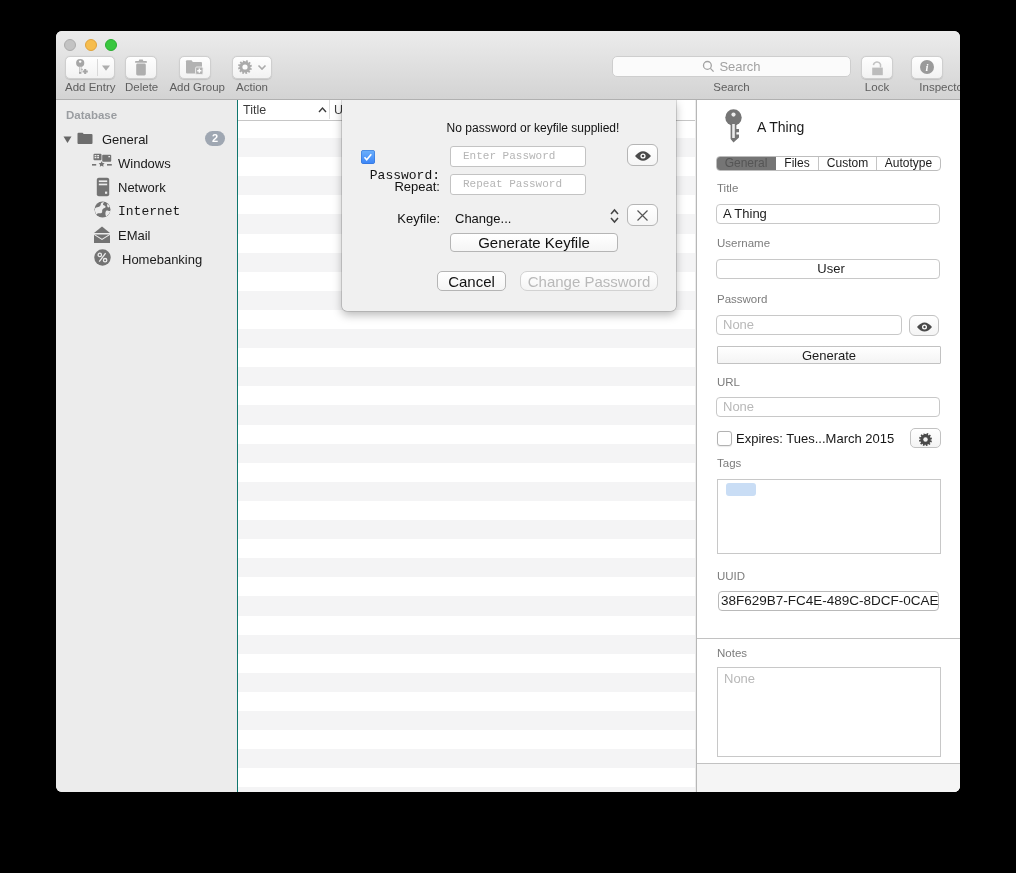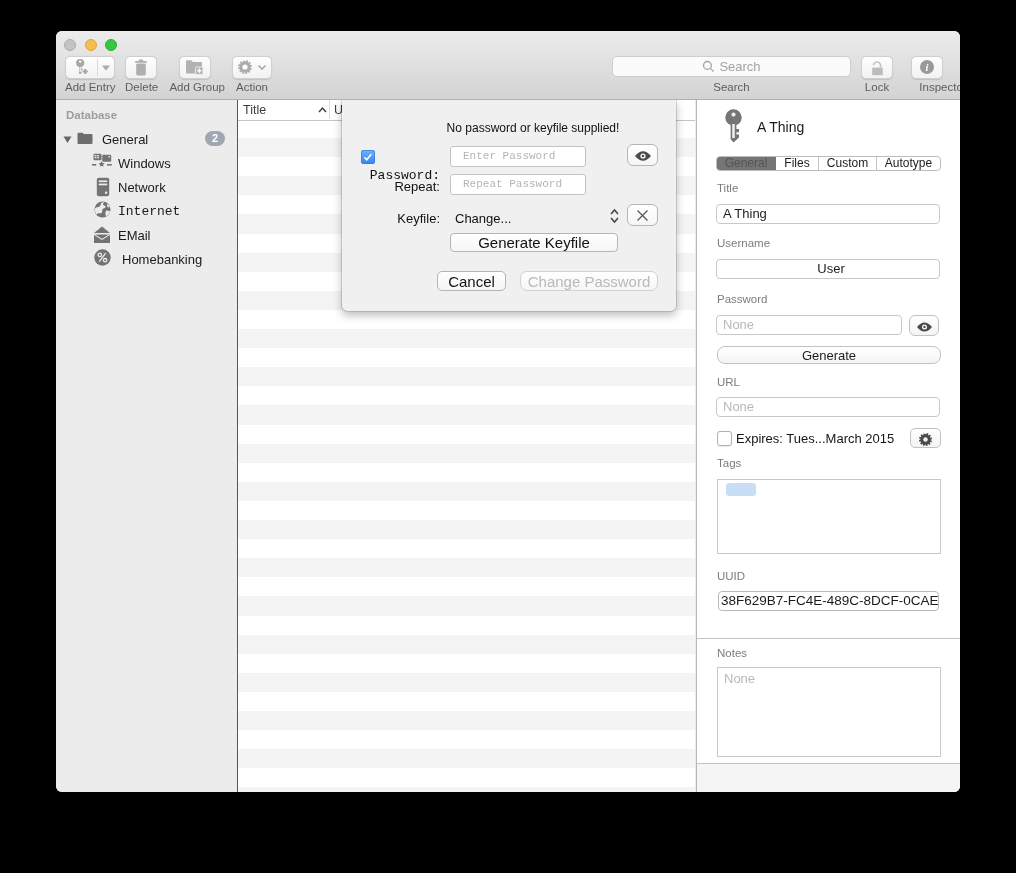--- a/index.html
+++ b/index.html
@@ -16,21 +16,21 @@
 .tlabel{position:absolute;top:50px;font-size:11.5px;color:#5e5e5e;text-align:center;white-space:nowrap;}
 .searchfield{position:absolute;left:556px;top:25px;width:239px;height:21px;background:#fbfbfb;border:1px solid #cecece;border-radius:5px;box-sizing:border-box;color:#a2a2a2;font-size:13px;line-height:19px;text-align:center;}
 .sidebar{position:absolute;left:0;top:69px;width:181px;height:692px;background:#ececec;border-right:1px solid #0f766e;box-sizing:content-box;}
 .table{position:absolute;left:182px;top:69px;width:457px;height:692px;background:#fff;}
 .thead{position:absolute;left:0;top:0;width:457px;height:19.6px;background:#fff;border-bottom:1px solid #c6c6c6;font-size:12.5px;color:#3c3c3c;}
 .rows{position:absolute;left:0;top:19.3px;width:457px;height:673px;background:repeating-linear-gradient(to bottom,#fff 0,#fff 19.1px,#f4f4f5 19.1px,#f4f4f5 38.2px);}
 .inspector{position:absolute;left:640px;top:69px;width:264px;height:692px;background:#ffffff;border-left:1px solid #b7b7b7;}
 .ilabel{position:absolute;font-size:11.5px;color:#7c7c7c;}
 .ifield{position:absolute;left:19px;width:224px;height:20px;background:#fff;border:1px solid #c8c8c8;border-radius:4px;box-sizing:border-box;font-size:13px;color:#1c1c1c;line-height:18px;padding-left:6px;}
 .ph{color:#b8b8b8;}
-.ibtn{position:absolute;background:linear-gradient(#ffffff,#f4f4f4);border:1px solid #c2c2c2;border-radius:8px;box-sizing:border-box;font-size:13px;color:#1c1c1c;text-align:center;}
+.ibtn{position:absolute;background:linear-gradient(#ffffff,#f4f4f4);border:1px solid #c2c2c2;border-radius:1px;box-sizing:border-box;font-size:13px;color:#1c1c1c;text-align:center;}
 .dialog{position:absolute;width:334px;height:211px;background:#f0f0f0;border-radius:0 0 5px 5px;box-shadow:0 0 0 0.6px rgba(0,0,0,.22),0 4px 10px rgba(0,0,0,.28);}
 .dlabel{position:absolute;font-size:13px;color:#111;text-align:right;}
 .dfield{position:absolute;left:108px;width:136px;height:21px;background:#fff;border:1px solid #c3c3c3;border-radius:3px;box-sizing:border-box;font-family:"Liberation Mono",monospace;font-size:11px;color:#b5b5b5;line-height:19px;padding-left:12px;}
 .dbtn{position:absolute;background:linear-gradient(#ffffff,#f5f5f5);border:1px solid #b5b5b5;border-radius:4px;box-sizing:border-box;font-size:15px;color:#111;text-align:center;}
 .seg{position:absolute;left:19px;top:56px;width:225px;height:15px;border:1px solid #bdbdbd;border-radius:4px;box-sizing:border-box;display:flex;background:#fff;overflow:hidden;}
 .seg div{font-size:12px;color:#1c1c1c;text-align:center;line-height:13px;border-right:1px solid #c4c4c4;}
 .seg div:last-child{border-right:none;}
 .seg .sel{background:#757575;color:#555;border-right:1px solid #757575;}
 </style>
 </head>

